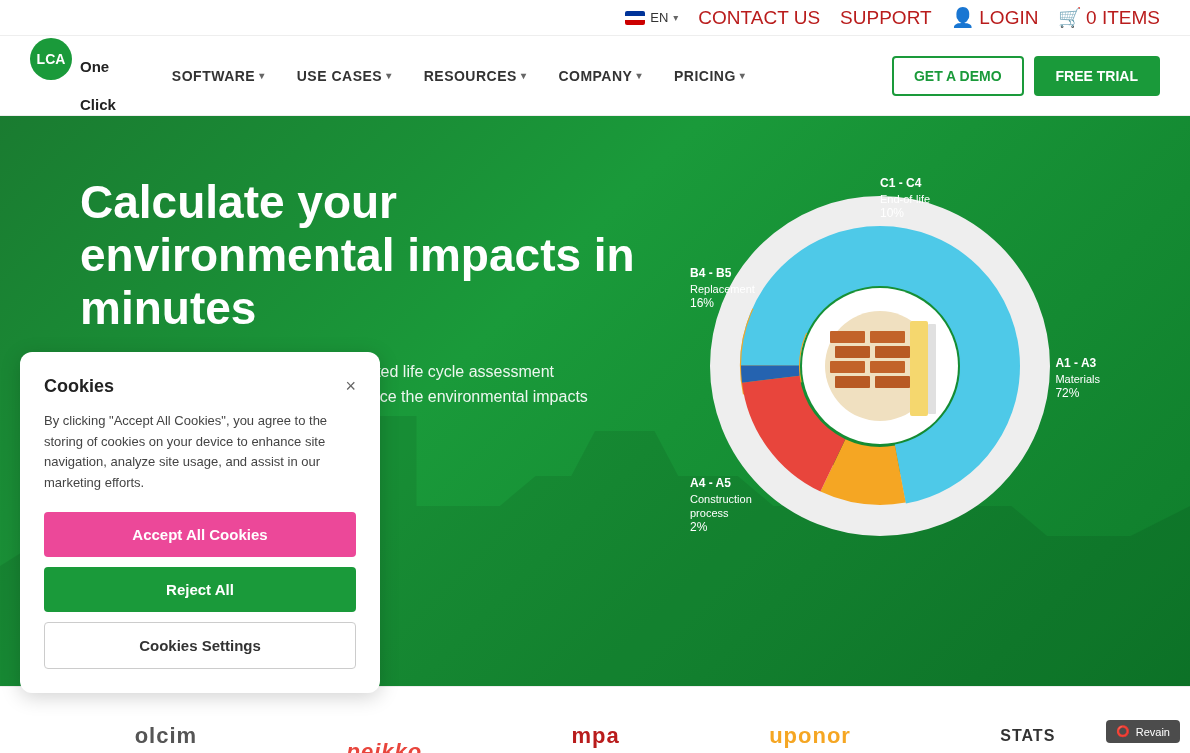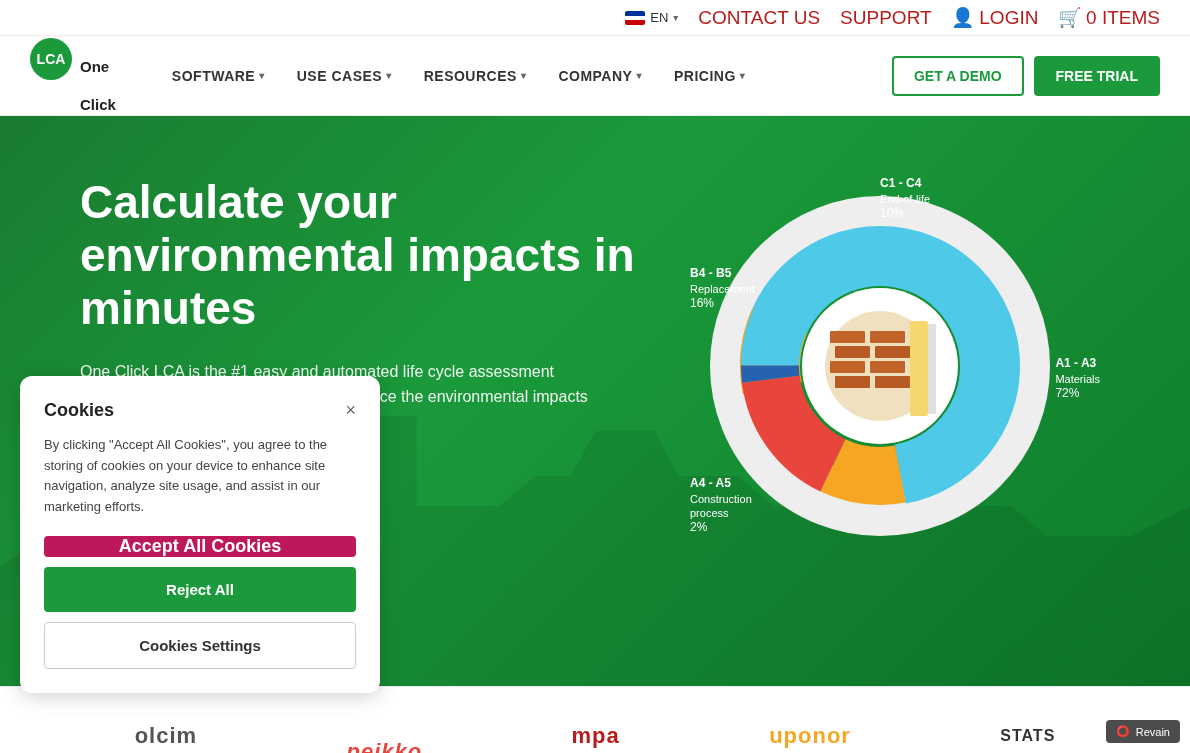--- a/index.html
+++ b/index.html
@@ -272,25 +272,26 @@
     }
     .cookie-desc {
       font-size: 13px;
       color: #444;
       line-height: 1.6;
       margin-bottom: 18px;
     }
     .btn-accept {
       display: block;
       width: 100%;
-      background: #be185d;
+      background: #ec4899;
       color: #fff;
       border: none;
-      border-radius: 4px;
-      font-size: 18px;
+      padding: 14px;
+      border-radius: 4px;
+      font-size: 15px;
       font-weight: 600;
       cursor: pointer;
       margin-bottom: 10px;
     }
     .btn-reject {
       display: block;
       width: 100%;
       background: #1a9a3a;
       color: #fff;
       border: none;

